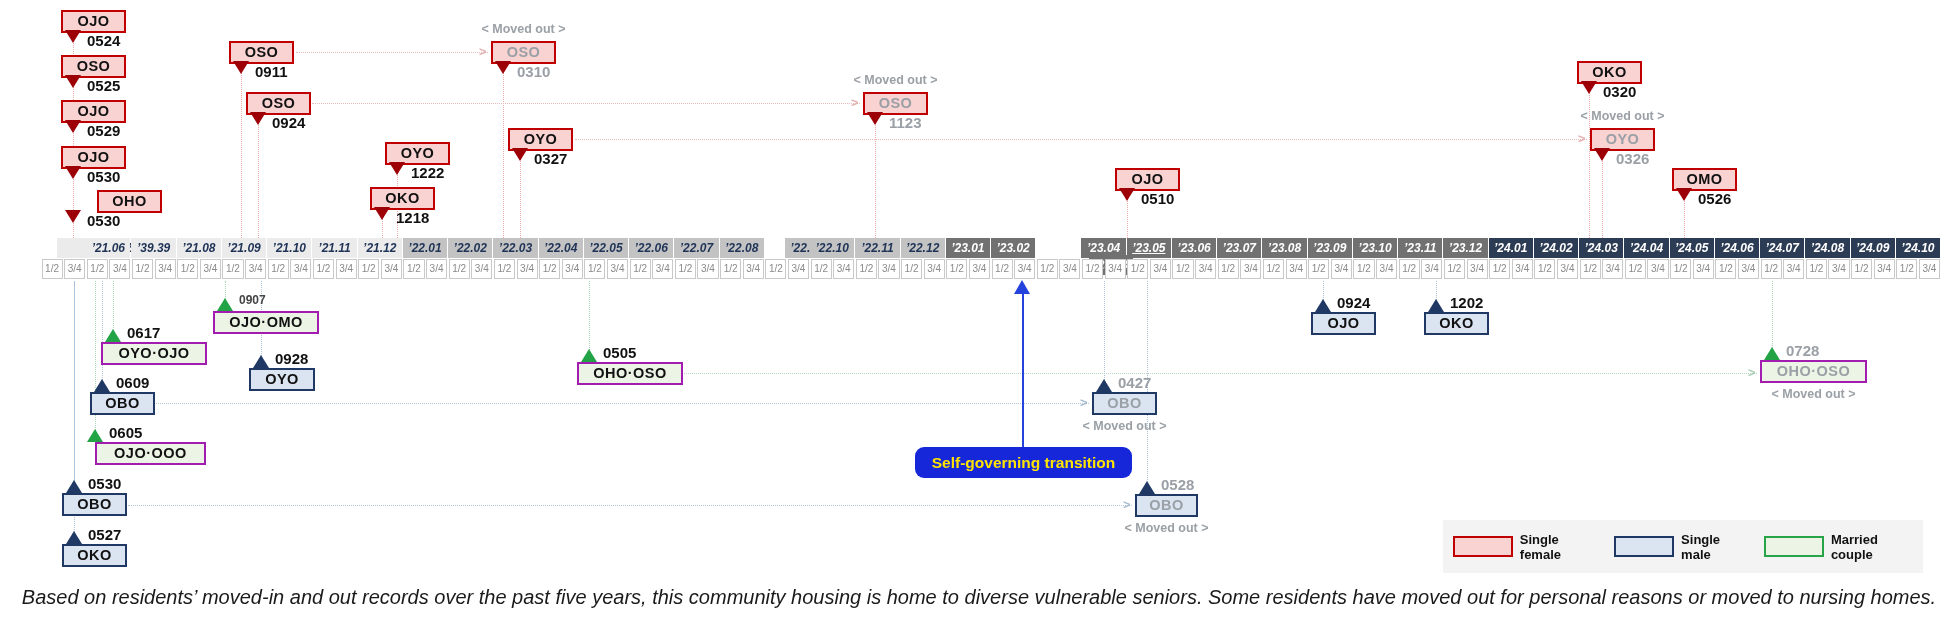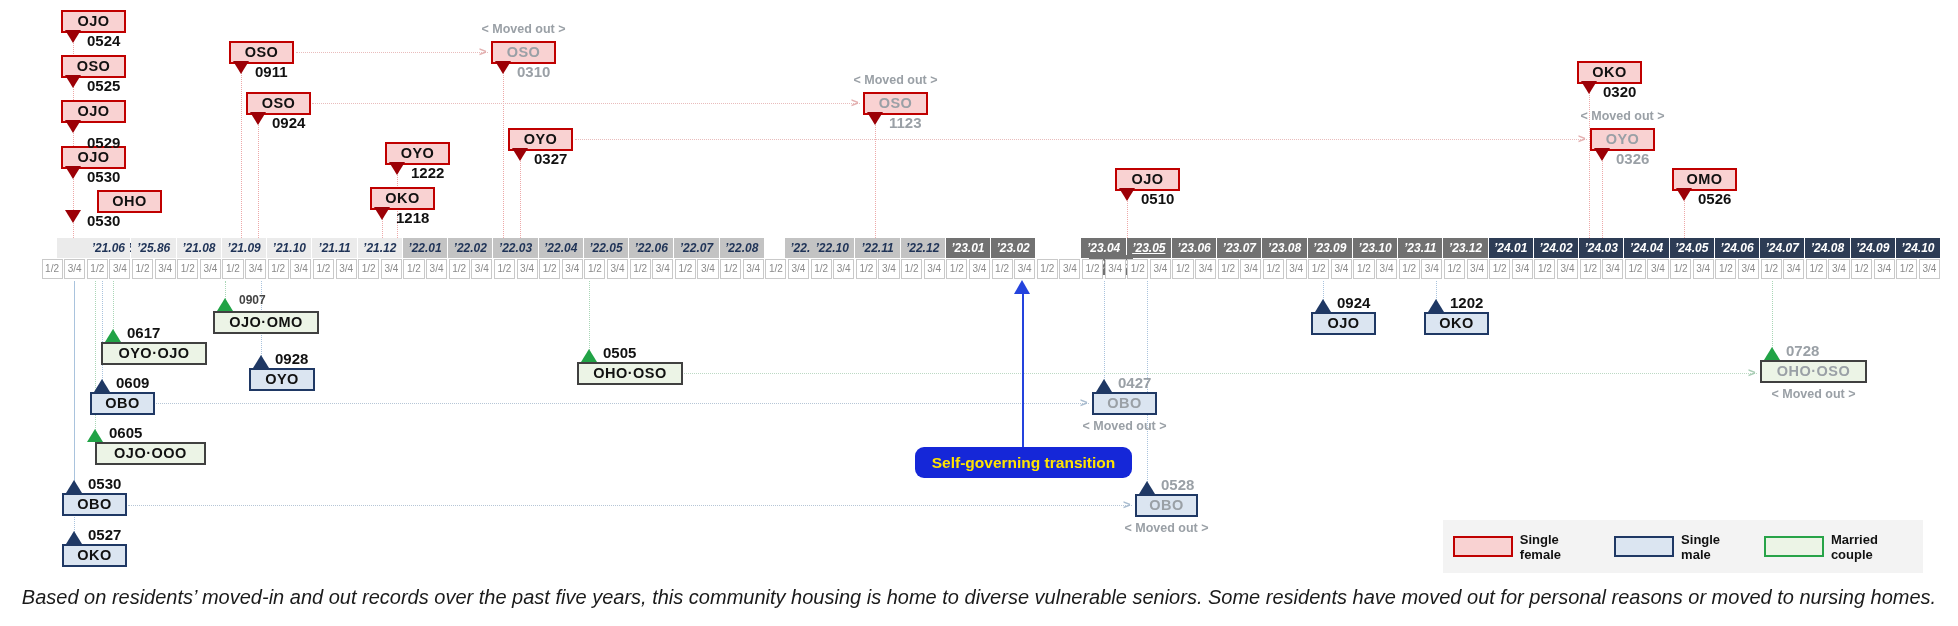--- a/index.html
+++ b/index.html
@@ -15,21 +15,21 @@
   .month.y23{background:#717171;color:#fff}
   .month.y24{background:#2d3c55;color:#fff}
   .half{position:absolute;top:259px;height:20px;line-height:17px;text-align:center;
         font-size:10px;color:#8a8a8a;background:#fff;border:1px solid #c9c9c9;z-index:2}
 
   
   .box{position:absolute;height:23px;color:#111;font-weight:bold;font-size:14.5px;
        line-height:18px;text-align:center;letter-spacing:.5px;z-index:5}
   .box.f{background:#f9d2d2;border:2px solid #c00000}
   .box.m{background:#dbe5f1;border:2px solid #1f3864}
-  .box.c{background:#ecf4e6;border:2px solid #404040}
+  .box.c{background:#ecf4e6;border:2px solid #a21caf}
   .box.out{color:#9aa0a6}
   .tri{position:absolute;width:0;height:0;z-index:6;
        border-left:8px solid transparent;border-right:8px solid transparent}
   .tri.down{border-top:13px solid #9c0006}
   .tri.up.m{border-bottom:13px solid #1f3864}
   .tri.up.c{border-bottom:13px solid #21a346}
   .date{position:absolute;font-weight:bold;font-size:15px;color:#111;z-index:6;white-space:nowrap}
   .date.out{color:#9aa0a6}
   .date.sm{font-size:12px;color:#444}
   .moved{position:absolute;width:120px;text-align:center;font-weight:bold;
@@ -96,21 +96,21 @@
     </div>
   </div>
 
   <div id="caption">Based on residents’ moved-in and out records over the past five years, this community housing is home to diverse vulnerable seniors. Some residents have moved out for personal reasons or moved to nursing homes.</div>
 <div class="month y21" style="left: 57px; width: 44.2381px; padding-left: 44px;">’21.05</div>
     <div class="half" style="left: 41.5px; width: 21.119px;">1/2</div>
     <div class="half" style="left: 64.119px; width: 21.119px;">3/4</div>
     <div class="month y21" style="left: 86.2381px; width: 44.2381px;">’21.06</div>
     <div class="half" style="left: 86.7381px; width: 21.119px;">1/2</div>
     <div class="half" style="left: 109.357px; width: 21.119px;">3/4</div>
-    <div class="month y21" style="left: 131.476px; width: 44.2381px;">’25.86</div>
+    <div class="month y21" style="left: 131.476px; width: 44.2381px;">’39.39</div>
     <div class="half" style="left: 131.976px; width: 21.119px;">1/2</div>
     <div class="half" style="left: 154.595px; width: 21.119px;">3/4</div>
     <div class="month y21" style="left: 176.714px; width: 44.2381px;">’21.08</div>
     <div class="half" style="left: 177.214px; width: 21.119px;">1/2</div>
     <div class="half" style="left: 199.833px; width: 21.119px;">3/4</div>
     <div class="month y21" style="left: 221.952px; width: 44.2381px;">’21.09</div>
     <div class="half" style="left: 222.452px; width: 21.119px;">1/2</div>
     <div class="half" style="left: 245.071px; width: 21.119px;">3/4</div>
     <div class="month y21" style="left: 267.19px; width: 44.2381px;">’21.10</div>
     <div class="half" style="left: 267.69px; width: 21.119px;">1/2</div>
@@ -227,21 +227,21 @@
     <div class="box f" style="left: 61px; top: 10px; width: 65px;">OJO</div>
     <div class="tri down f" style="left: 65px; top: 30px;"></div>
     <div class="date" style="left: 87px; top: 32px;">0524</div>
     <div class="vline f" style="left: 73px; top: 85px; height: 153px;"></div>
     <div class="box f" style="left: 61px; top: 55px; width: 65px;">OSO</div>
     <div class="tri down f" style="left: 65px; top: 75px;"></div>
     <div class="date" style="left: 87px; top: 77px;">0525</div>
     <div class="vline f" style="left: 73px; top: 130px; height: 108px;"></div>
     <div class="box f" style="left: 61px; top: 100px; width: 65px;">OJO</div>
     <div class="tri down f" style="left: 65px; top: 120px;"></div>
-    <div class="date" style="left: 87px; top: 122px; margin-top: 12px;">0529</div>
+    <div class="date" style="left: 87px; top: 122px;">0529</div>
     <div class="vline f" style="left: 73px; top: 176px; height: 62px;"></div>
     <div class="box f" style="left: 61px; top: 146px; width: 65px;">OJO</div>
     <div class="tri down f" style="left: 65px; top: 166px;"></div>
     <div class="date" style="left: 87px; top: 168px;">0530</div>
     <div class="vline f" style="left: 73px; top: 220px; height: 18px;"></div>
     <div class="box f" style="left: 61px; top: 190px; width: 65px; margin-left: 36px;">OHO</div>
     <div class="tri down f" style="left: 65px; top: 210px;"></div>
     <div class="date" style="left: 87px; top: 212px;">0530</div>
     <div class="vline f" style="left: 241px; top: 71px; height: 167px;"></div>
     <div class="box f" style="left: 229px; top: 41px; width: 65px;">OSO</div>

